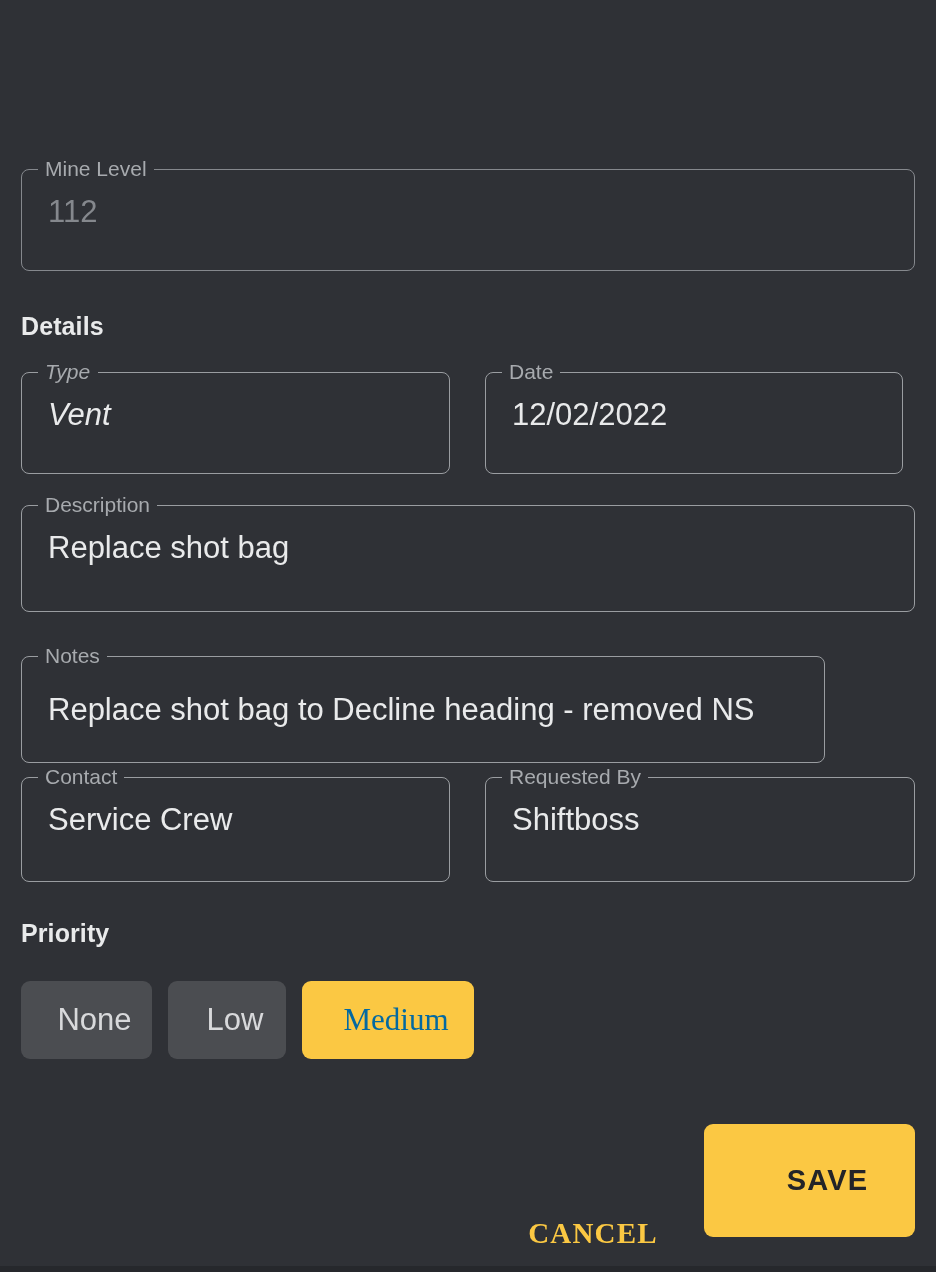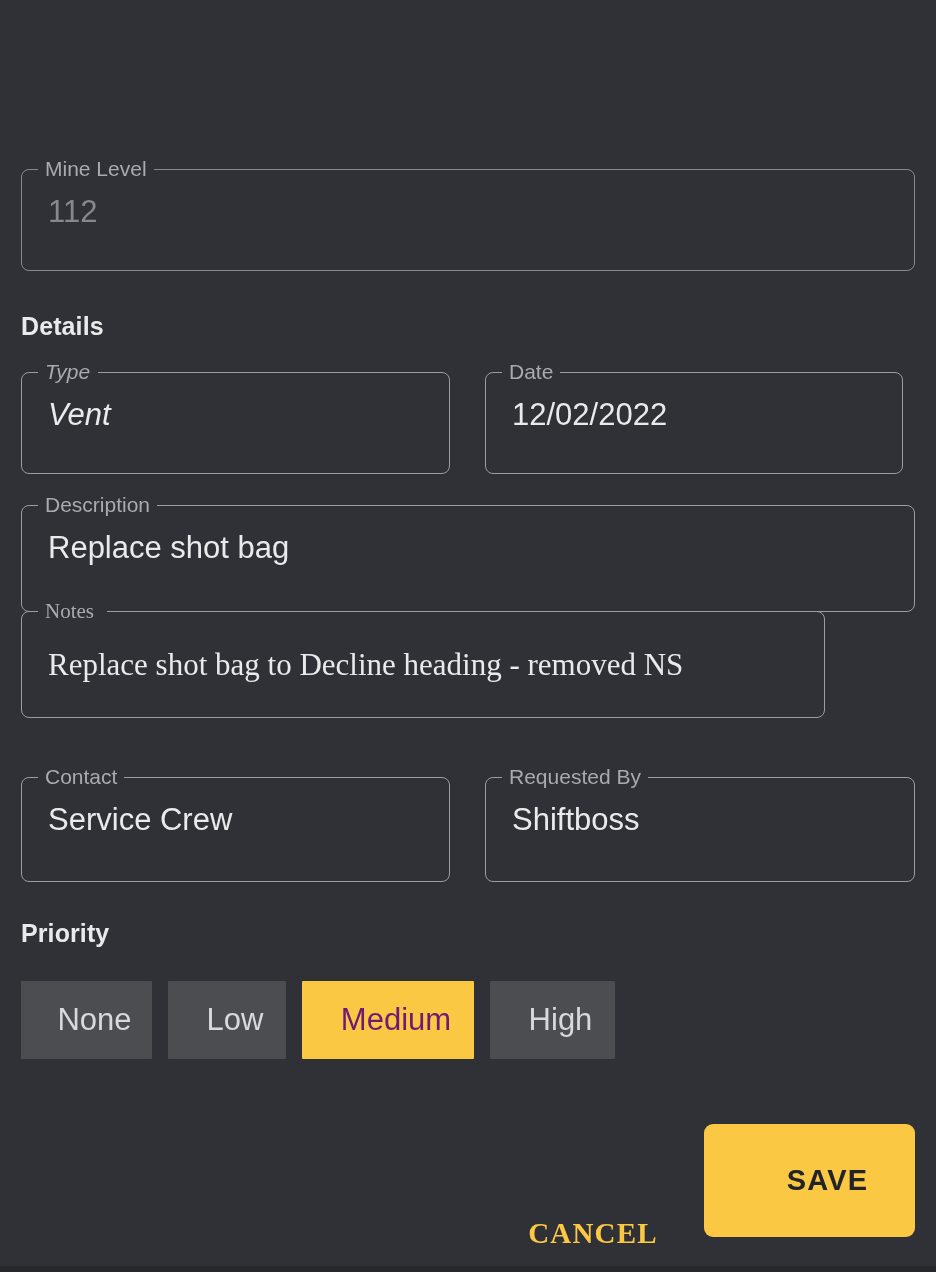--- a/index.html
+++ b/index.html
@@ -95,41 +95,42 @@
     line-height: 30px;
     font-weight: bold;
     color: #e9eaeb;
     letter-spacing: 0.1px;
   }
 
   
   .chip {
     position: absolute;
     height: 78px;
-    border-radius: 1px;
+    border-radius: 9px;
     background: #4b4d51;
     display: flex;
     align-items: center;
     justify-content: center;
     cursor: pointer;
     padding-left: 16px;
   }
 
   .chip .chip-label {
     font-size: 31px;
     line-height: 34px;
     color: #d8d9db;
   }
 
   .chip.selected {
     background: #fbc843;
   }
 
   .chip.selected .chip-label {
-    color: #701a75;
+    color: #0369a1;
+    font-family: Liberation Serif, serif;
   }
 
   
   .btn-text {
     position: absolute;
     display: flex;
     align-items: center;
     justify-content: center;
     background: transparent;
     border: none;
@@ -157,21 +158,21 @@
     color: #232428;
   }
 
   
   #field-location      { left:21px;  top:31px;  width:894px; height:102px; }
   #field-mine-level    { left:21px;  top:169px; width:894px; height:102px; }
   #title-details       { top:311px; }
   #field-type          { left:21px;  top:372px; width:429px; height:102px;font-style:italic; }
   #field-date          { left:485px; top:372px; width:418px; height:102px; }
   #field-description   { left:21px;  top:505px; width:894px; height:107px; }
-  #field-notes         { left:21px;  top:611px; width:804px; height:107px;font-family:Liberation Serif, serif; }
+  #field-notes         { left:21px;  top:656px; width:804px; height:107px; }
   #field-contact       { left:21px;  top:777px; width:429px; height:105px; }
   #field-requested-by  { left:485px; top:777px; width:430px; height:105px; }
   #title-priority      { top:918px; }
 
   #chip-none   { left:21px;  top:981px; width:131px; }
   #chip-low    { left:168px; top:981px; width:118px; }
   #chip-medium { left:302px; top:981px; width:172px; }
   #chip-high   { left:490px; top:981px; width:125px; }
 
   #btn-cancel { left:505px; top:1200px; width:176px; height:66px;font-family:Liberation Serif, serif; }
@@ -238,22 +239,19 @@
 
   <div class="chip" id="chip-none">
     <span class="chip-label">None</span>
   </div>
   <div class="chip" id="chip-low">
     <span class="chip-label">Low</span>
   </div>
   <div class="chip selected" id="chip-medium">
     <span class="chip-label">Medium</span>
   </div>
-  <div class="chip" id="chip-high">
-    <span class="chip-label">High</span>
-  </div>
 
   <button class="btn-text" id="btn-cancel">CANCEL</button>
   <button class="btn-filled" id="btn-save">SAVE</button>
 
   <div class="bottom-strip"></div>
 
 </div>
 
 </body></html>

